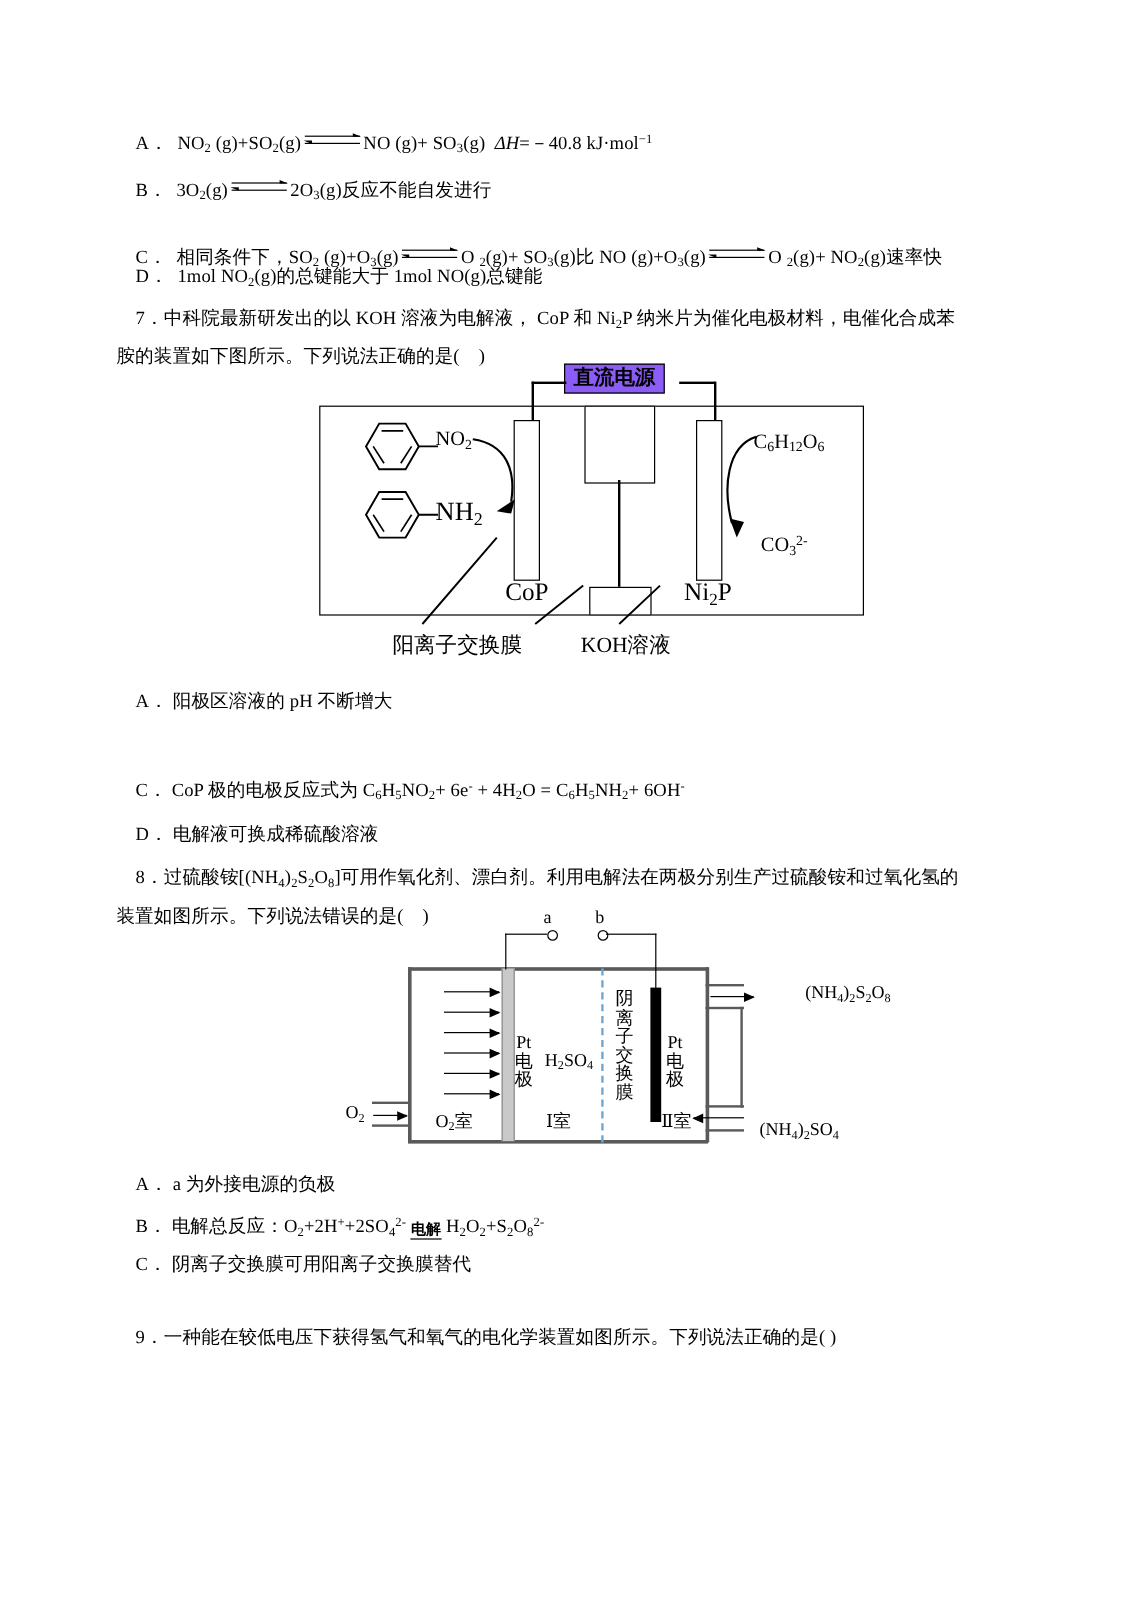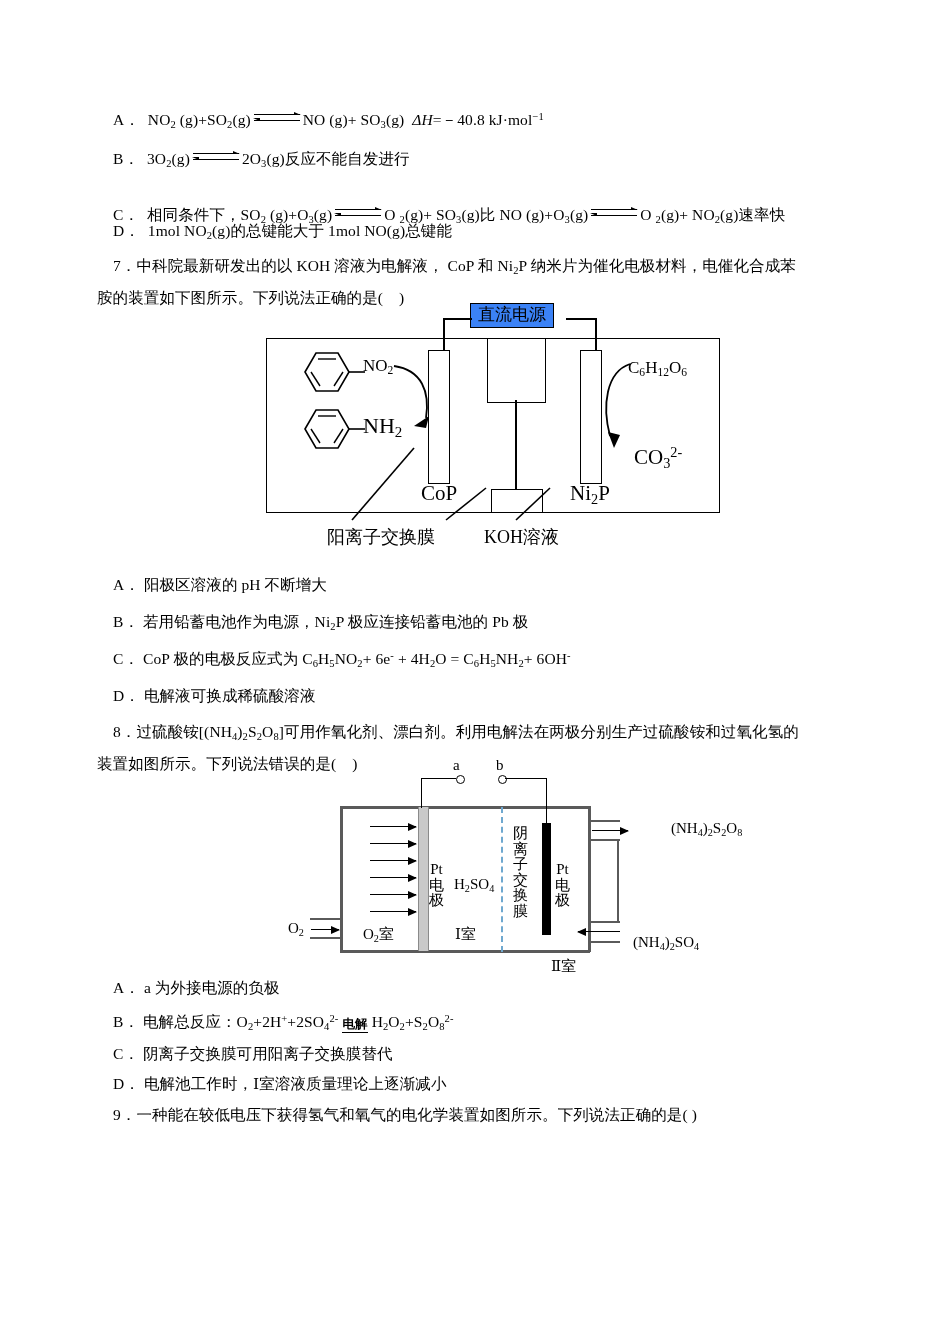--- a/index.html
+++ b/index.html
@@ -25,22 +25,22 @@
       border-left:7px solid #000;border-top:3.2px solid transparent;border-bottom:0 solid transparent;}
   .eqarrow i.bot::before{content:"";position:absolute;left:-1px;top:-3.2px;
       border-right:7px solid #000;border-bottom:3.2px solid transparent;border-top:0 solid transparent;}
 
   
   .overarrow{display:inline-block;position:relative;padding:0 2px;margin:12px 2px;vertical-align:-1px;}
   .overarrow .lbl{display:block;font-size:12.5px;font-weight:bold;line-height:1;text-align:center;
       font-family:"Liberation Sans","DejaVu Sans",sans-serif;}
   .overarrow .bar{display:block;height:0;border-top:1.6px solid #000;margin-top:1px;}
   .f1txt{position:absolute;font-size:21px;font-family:"Liberation Serif","DejaVu Serif",serif;white-space:nowrap;}
-  .psu{position:absolute;border:1.4px solid #000;background:#3b82f6;
-       font-size:17px;padding:1px 7px 2px;line-height:1.15;}
+  .psu{position:absolute;border:1.4px solid #000;background:#8b5cf6;
+       font-size:17px;padding:1px 7px 2px;line-height:1.15;font-weight:bold;}
   .electrode{position:absolute;border:1.4px solid #000;background:#fff;}
   .tank{position:absolute;border:1.4px solid #000;background:#fff;}
   .wire{position:absolute;background:#000;}
 
   
   .f2txt{position:absolute;font-size:15px;white-space:nowrap;}
   .f2vert{position:absolute;font-size:15px;width:17px;line-height:1.04;text-align:center;}
   .cellwall{position:absolute;background:#5a5a5a;}
   .ptgray{position:absolute;background:#c9c9c9;border-left:1.2px solid #8a8a8a;border-right:1.2px solid #8a8a8a;}
   .ptblack{position:absolute;background:#000;}
@@ -126,42 +126,39 @@
       <line x1="52" y1="24" x2="68" y2="24" stroke="#000" stroke-width="1.6"></line>
     </svg>
     <div class="f1txt" style="left:363px;top:413px;font-size:22px;">NH<sub>2</sub></div>
 
     <svg style="position:absolute;left:390px;top:358px;" width="50" height="82">
       <path d="M4,8 C32,12 40,34 36,60" fill="none" stroke="#000" stroke-width="1.8"></path>
       <polygon points="39,58 24,68 36,70" fill="#000"></polygon>
     </svg>
 
     <div class="f1txt" style="left:628px;top:358px;font-size:17px;">C<sub>6</sub>H<sub>12</sub>O<sub>6</sub></div>
-    <div class="f1txt" style="left:634px;top:444px;font-size:21px;">CO<sub>3</sub><sup>2-</sup></div>
+    <div class="f1txt" style="left:634px;top:444px;font-size:17px;">CO<sub>3</sub><sup>2-</sup></div>
 
     <svg style="position:absolute;left:600px;top:358px;" width="45" height="100">
       <path d="M30,6 C6,14 2,48 10,78" fill="none" stroke="#000" stroke-width="1.8"></path>
       <polygon points="8,74 14,90 20,77" fill="#000"></polygon>
     </svg>
 
     <svg style="position:absolute;left:300px;top:440px;" width="300" height="85">
       <line x1="52" y1="80" x2="114" y2="8" stroke="#000" stroke-width="1.6"></line>
       <line x1="146" y1="80" x2="186" y2="48" stroke="#000" stroke-width="1.6"></line>
       <line x1="250" y1="48" x2="216" y2="80" stroke="#000" stroke-width="1.6"></line>
     </svg>
 
     <div class="f1txt" style="left:327px;top:525px;font-size:18px;">阳离子交换膜</div>
     <div class="f1txt" style="left:484px;top:525px;font-size:18px;">KOH溶液</div>
   </div>
 
   <div class="line" style="left:113px;top:573px;">
     <span>A．</span><span>&nbsp;阳极区溶液的 pH 不断增大</span>
-  </div>
-  <div class="line" style="left:113px;top:610px;">
-    <span>B．</span><span>&nbsp;若用铅蓄电池作为电源，Ni<sub>2</sub>P 极应连接铅蓄电池的 Pb 极</span>
   </div>
   <div class="line" style="left:113px;top:647px;">
     <span>C．</span><span>&nbsp;CoP 极的电极反应式为 C<sub>6</sub>H<sub>5</sub>NO<sub>2</sub>+ 6e<sup>-</sup> + 4H<sub>2</sub>O = C<sub>6</sub>H<sub>5</sub>NH<sub>2</sub>+ 6OH<sup>-</sup></span>
   </div>
   <div class="line" style="left:113px;top:684px;">
     <span>D．</span><span>&nbsp;电解液可换成稀硫酸溶液</span>
   </div>
 
   <div class="line" style="left:113px;top:720px;">
     <span>8．</span><span>过硫酸铵[(NH<sub>4</sub>)<sub>2</sub>S<sub>2</sub>O<sub>8</sub>]可用作氧化剂、漂白剂。利用电解法在两极分别生产过硫酸铵和过氧化氢的</span>
@@ -201,21 +198,21 @@
     <div class="arrw" style="left:370px;top:894px;width:46px;"></div>
     <div class="arrw" style="left:370px;top:911px;width:46px;"></div>
 
     <div class="cellwall" style="left:310px;top:918px;width:31px;height:2.2px;"></div>
     <div class="cellwall" style="left:310px;top:937px;width:31px;height:2.2px;"></div>
     <div class="arrw" style="left:311px;top:929px;width:28px;"></div>
     <div class="f2txt" style="left:288px;top:920px;">O<sub>2</sub></div>
 
     <div class="f2txt" style="left:363px;top:925px;">O<sub>2</sub>室</div>
     <div class="f2txt" style="left:455px;top:925px;">Ⅰ室</div>
-    <div class="f2txt" style="left:551px;top:925px;margin-top:32px;">Ⅱ室</div>
+    <div class="f2txt" style="left:551px;top:925px;">Ⅱ室</div>
     <div class="f2txt" style="left:454px;top:876px;">H<sub>2</sub>SO<sub>4</sub></div>
 
     <div class="f2vert" style="left:428px;top:862px;">Pt<br>电<br>极</div>
     <div class="f2vert" style="left:554px;top:862px;">Pt<br>电<br>极</div>
 
     <div class="f2vert" style="left:512px;top:826px;">阴<br>离<br>子<br>交<br>换<br>膜</div>
 
     <div class="cellwall" style="left:588px;top:820px;width:32px;height:2.2px;"></div>
     <div class="cellwall" style="left:588px;top:839px;width:32px;height:2.2px;"></div>
     <div class="cellwall" style="left:617px;top:839px;width:2.2px;height:84px;"></div>
@@ -230,21 +227,18 @@
 
   <div class="line" style="left:113px;top:976px;">
     <span>A．</span><span>&nbsp;a 为外接电源的负极</span>
   </div>
   <div class="line" style="left:113px;top:1006px;">
     <span>B．</span><span>&nbsp;电解总反应：O<sub>2</sub>+2H<sup>+</sup>+2SO<sub>4</sub><sup>2-</sup><span class="overarrow"><span class="lbl">电解</span><span class="bar"></span></span>H<sub>2</sub>O<sub>2</sub>+S<sub>2</sub>O<sub>8</sub><sup>2-</sup></span>
   </div>
   <div class="line" style="left:113px;top:1042px;">
     <span>C．</span><span>&nbsp;阴离子交换膜可用阳离子交换膜替代</span>
   </div>
-  <div class="line" style="left:113px;top:1072px;">
-    <span>D．</span><span>&nbsp;电解池工作时，Ⅰ室溶液质量理论上逐渐减小</span>
-  </div>
 
   <div class="line" style="left:113px;top:1103px;">
     <span>9．</span><span>一种能在较低电压下获得氢气和氧气的电化学装置如图所示。下列说法正确的是(    )</span>
   </div>
 
 </div>
 
 </body></html>

